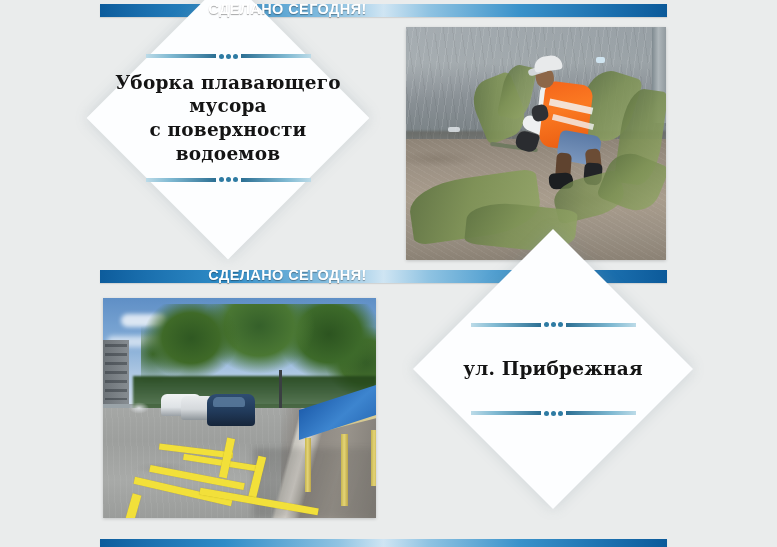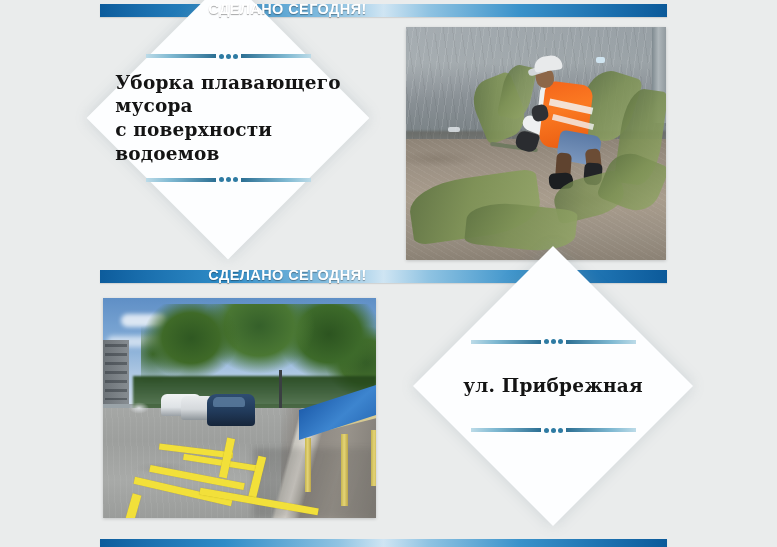--- a/index.html
+++ b/index.html
@@ -110,40 +110,41 @@
     width: 5px;
     height: 5px;
     border-radius: 50%;
     background: #2e7ba3;
   }
 
   .diamond-text {
     color: #141414;
     font-family: "DejaVu Serif", serif;
     font-weight: bold;
+    text-align: center;
     line-height: 1.28;
     white-space: pre-line;
     margin: 10px 0;
   }
 
   
   #card1 {
     left: 128px;
     top: 18px;
     width: 200px;
     height: 200px;
   }
   #card1 .diamond-content { width: 290px; left: -45px; }
   #card1 .diamond-text { font-size: 18.5px; letter-spacing: 0.2px; }
   #card1 .divider { width: 176px; }
 
   
   #card2 {
     left: 454px;
-    top: 287px;
+    top: 270px;
     width: 198px;
     height: 198px;
   }
   #card2 .diamond-content { width: 290px; left: -46px; }
   #card2 .diamond-text { font-size: 18.5px; letter-spacing: 0.2px; margin: 28px 0; }
   #card2 .divider { width: 176px; }
 
   
   .photo {
     position: absolute;

